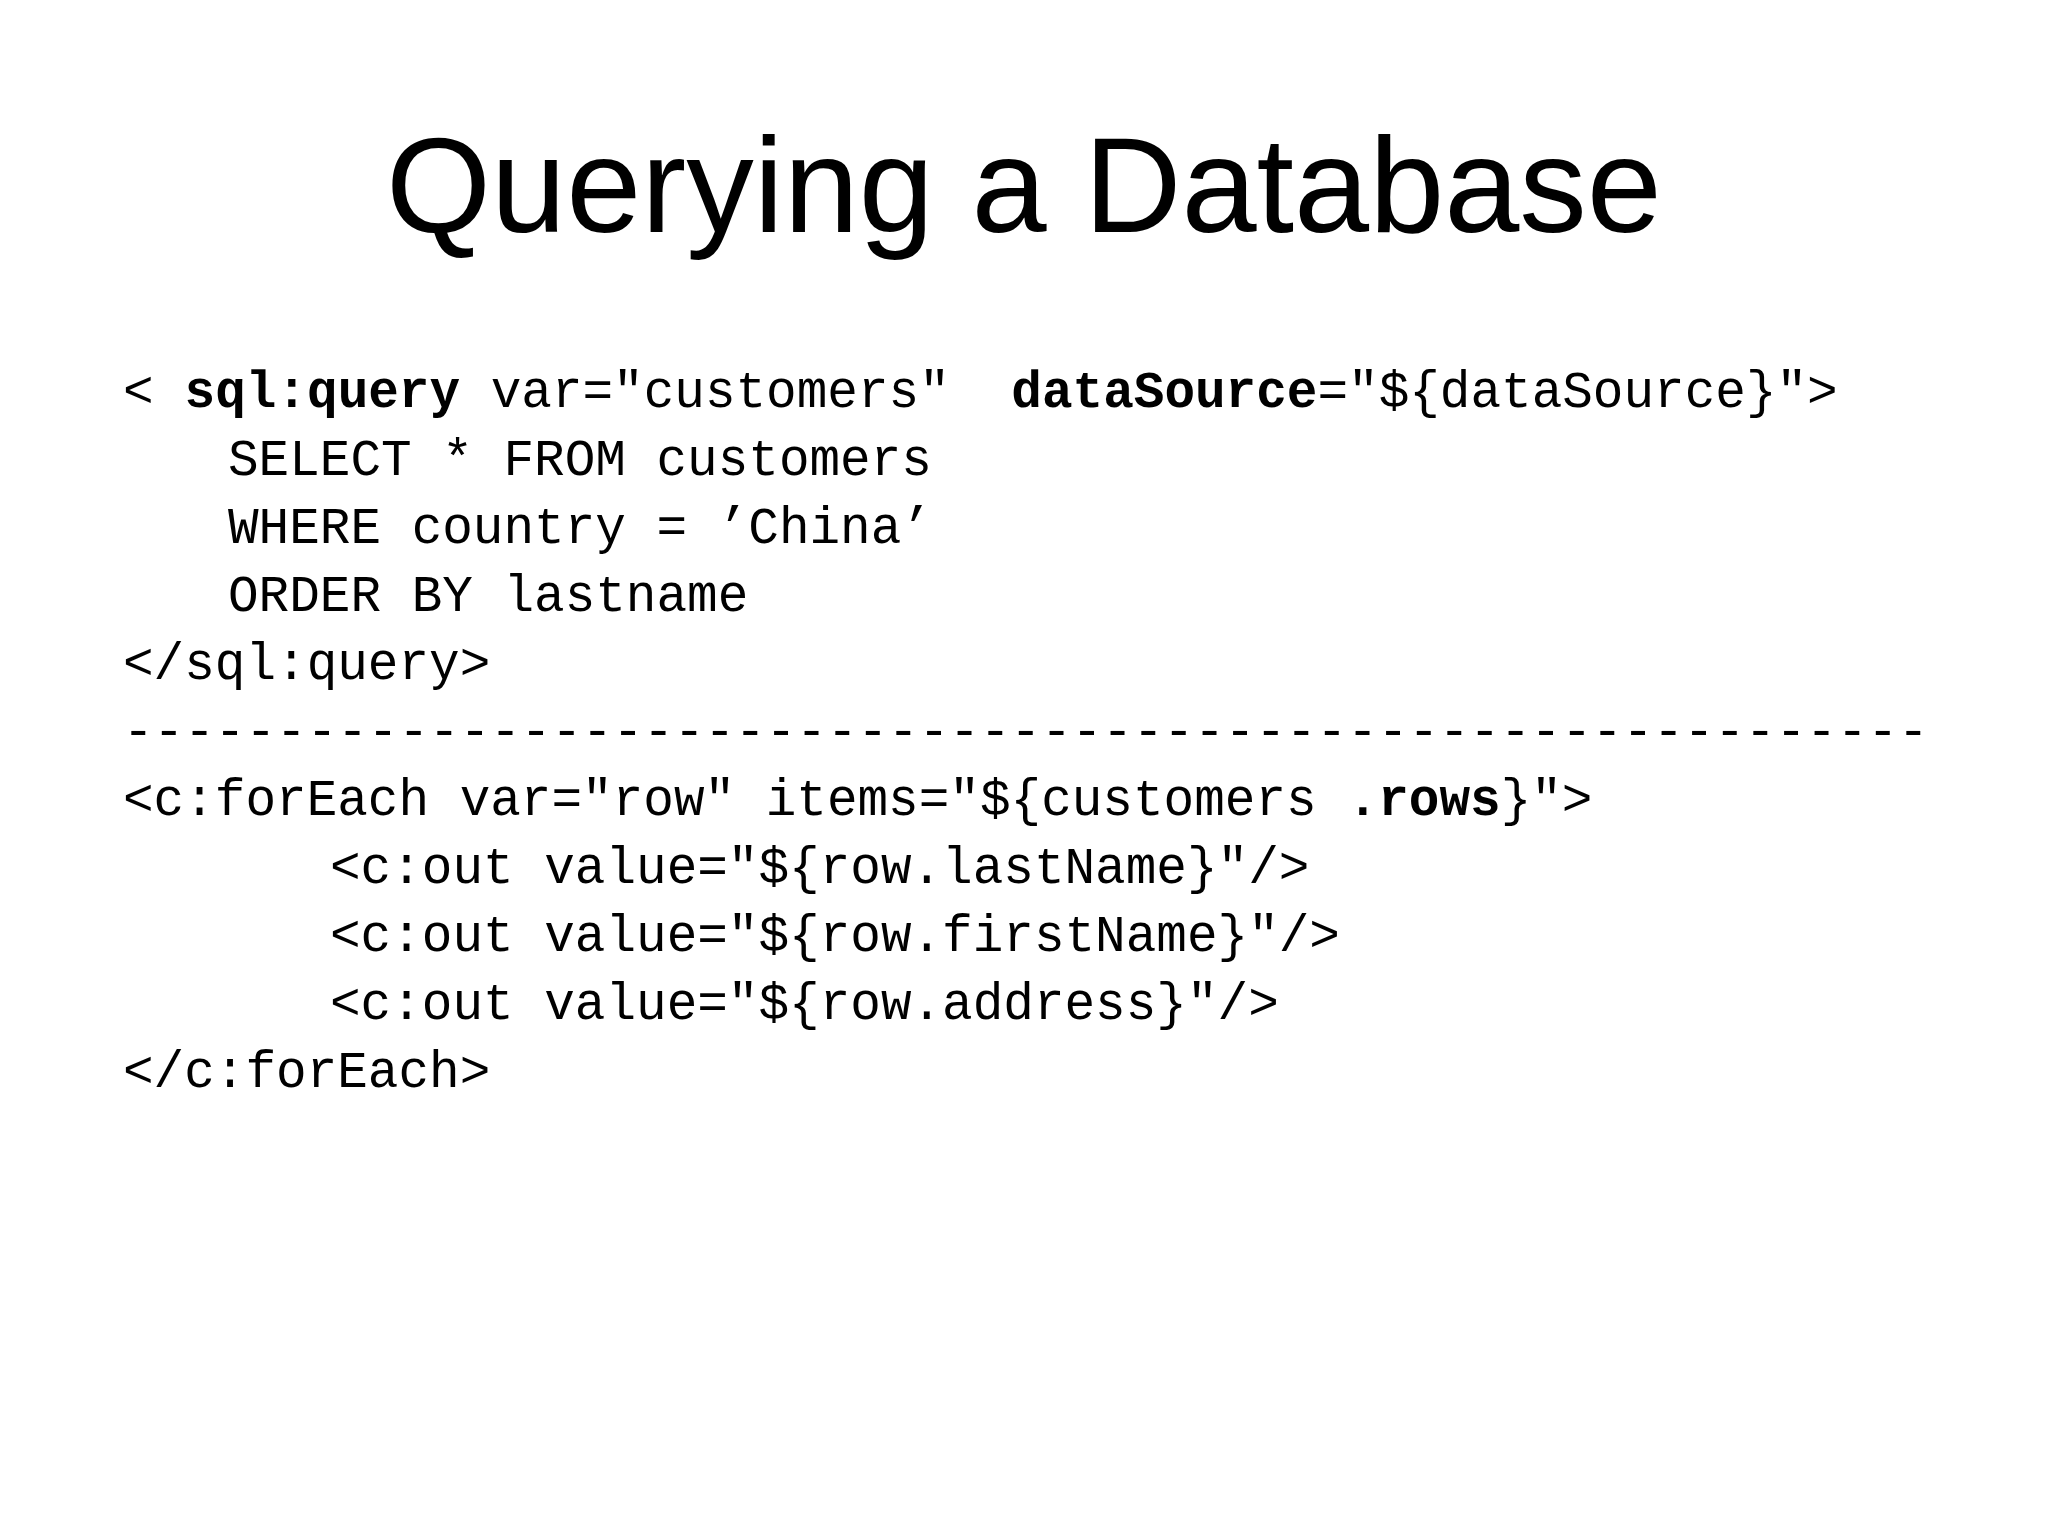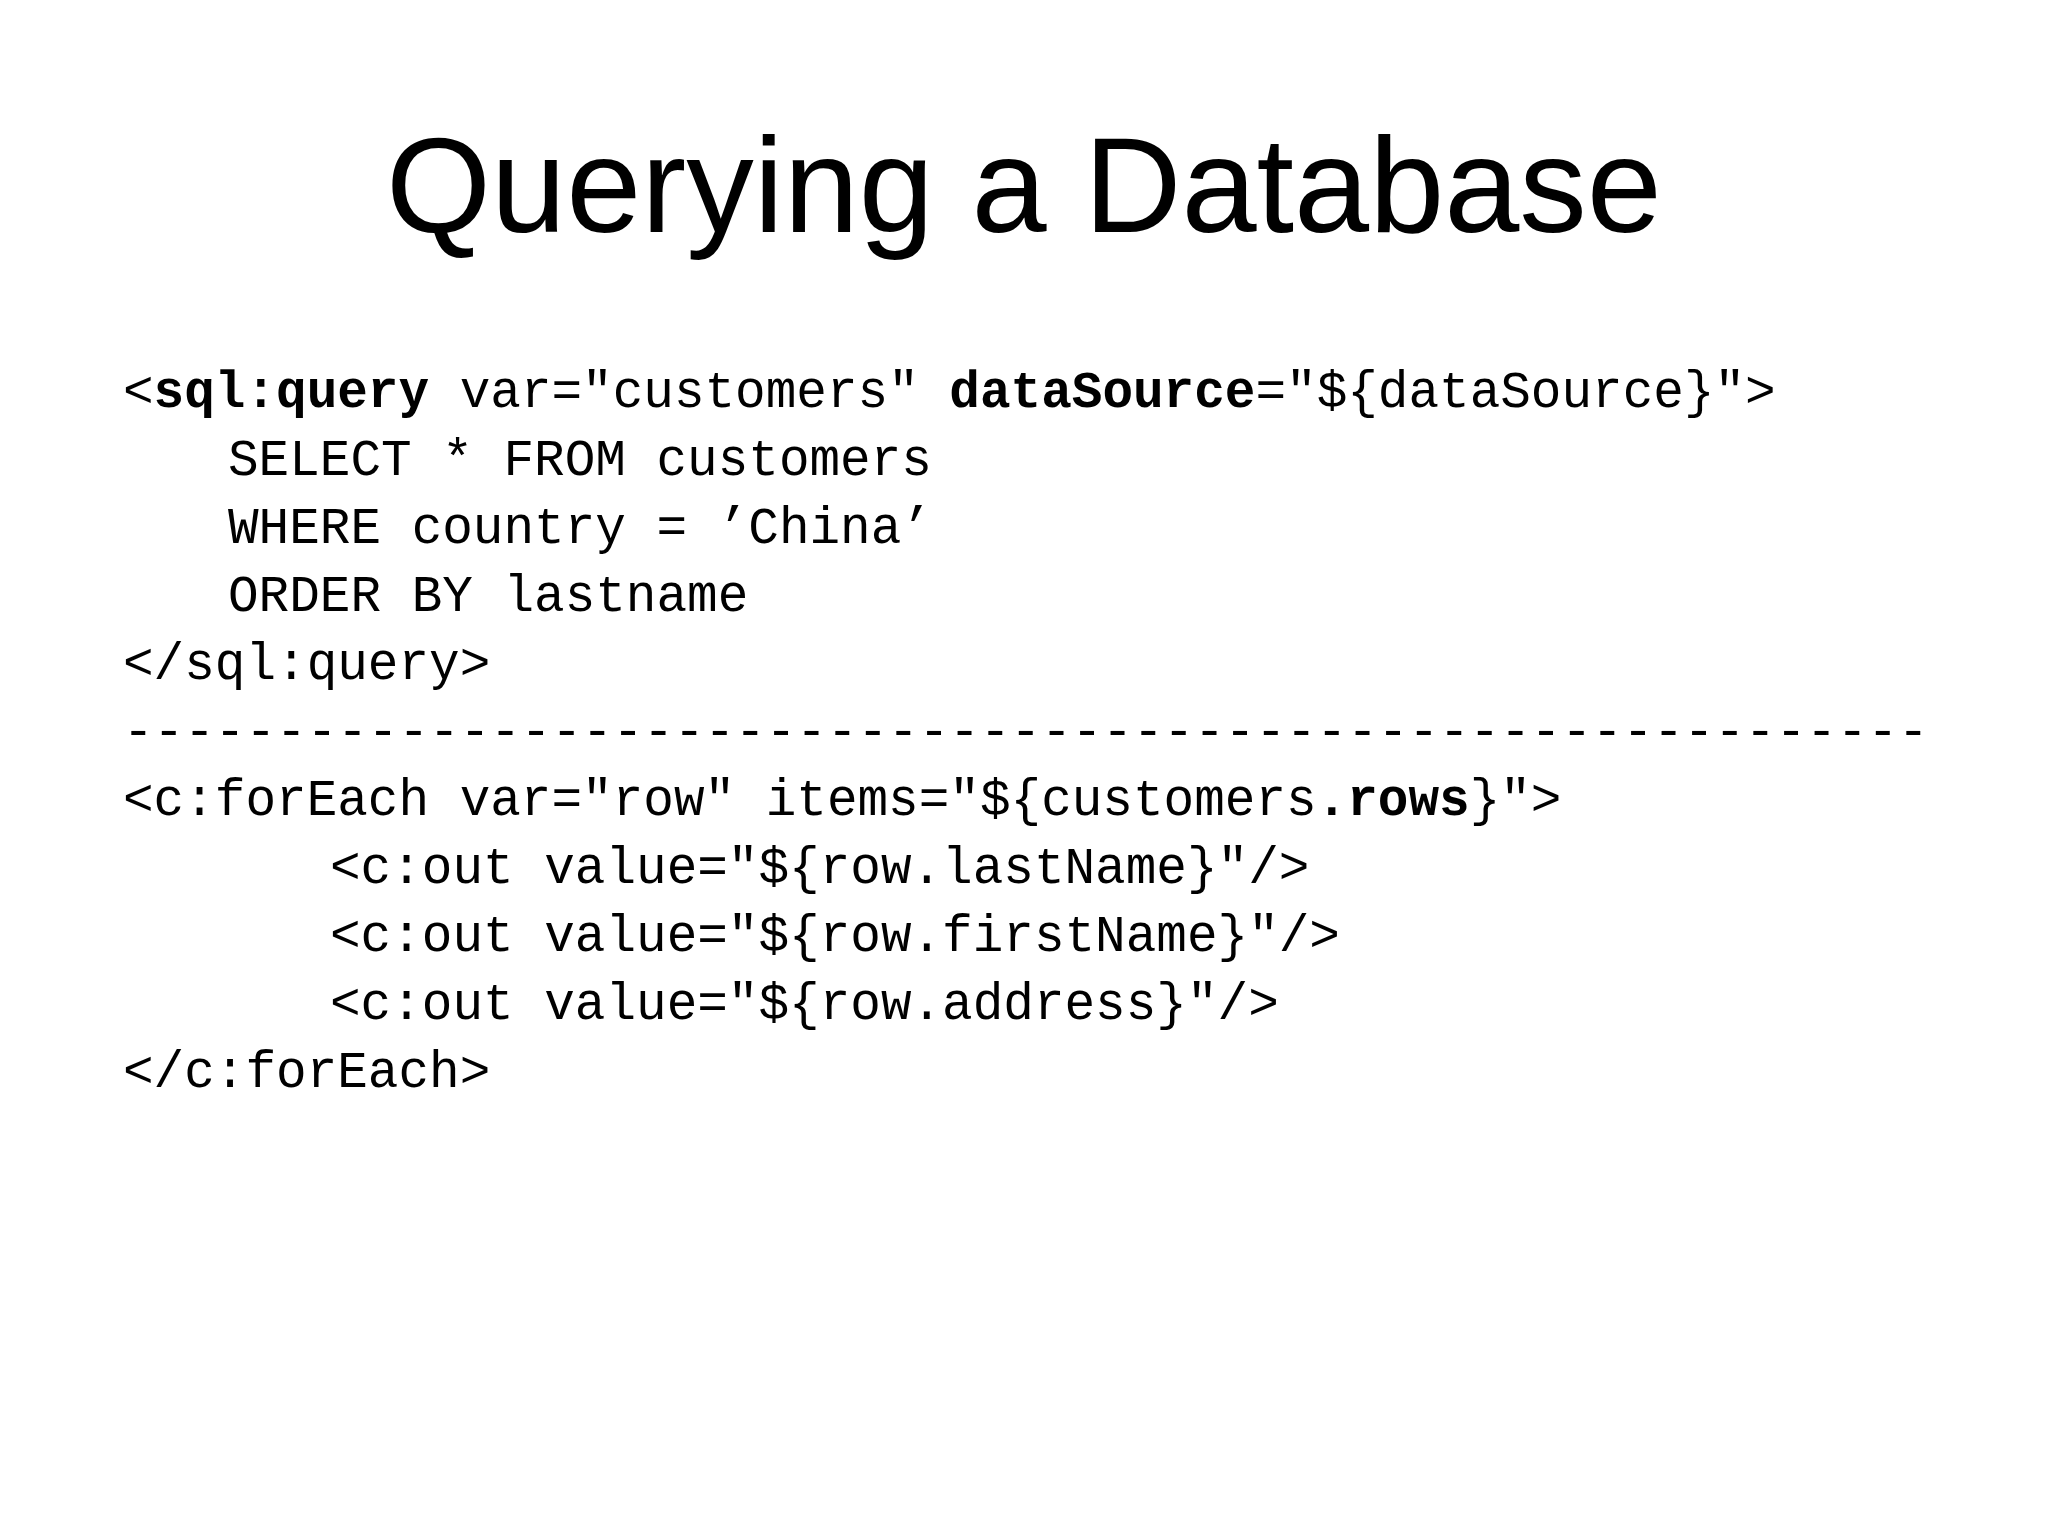--- a/index.html
+++ b/index.html
@@ -39,20 +39,21 @@
     font-size: 51px;
     line-height: 68px;
     color: #000000;
     white-space: pre;
   }
   .code-line {
     white-space: pre;
   }
   .code-line .bold {
     font-weight: bold;
+    margin-left: 31px;
   }
 </style>
 </head>
 <body>
 
 <div class="slide">
   <div class="slide-title">Querying a Database</div>
 
   <div class="code-block"><div class="code-line" style="padding-left: 0px;"><span>&lt;</span><span class="bold">sql:query</span><span> var="customers" </span><span class="bold">dataSource</span><span>="${dataSource}"&gt;</span></div><div class="code-line" style="padding-left: 105px;"><span>SELECT * FROM customers</span></div><div class="code-line" style="padding-left: 105px;"><span>WHERE country = ’China’</span></div><div class="code-line" style="padding-left: 105px;"><span>ORDER BY lastname</span></div><div class="code-line" style="padding-left: 0px;"><span>&lt;/sql:query&gt;</span></div><div class="code-line" style="padding-left: 0px;"><span>-----------------------------------------------------------</span></div><div class="code-line" style="padding-left: 0px;"><span>&lt;c:forEach var="row" items="${customers</span><span class="bold">.rows</span><span>}"&gt;</span></div><div class="code-line" style="padding-left: 207px;"><span>&lt;c:out value="${row.lastName}"/&gt;</span></div><div class="code-line" style="padding-left: 207px;"><span>&lt;c:out value="${row.firstName}"/&gt;</span></div><div class="code-line" style="padding-left: 207px;"><span>&lt;c:out value="${row.address}"/&gt;</span></div><div class="code-line" style="padding-left: 0px;"><span>&lt;/c:forEach&gt;</span></div></div>
 </div>

